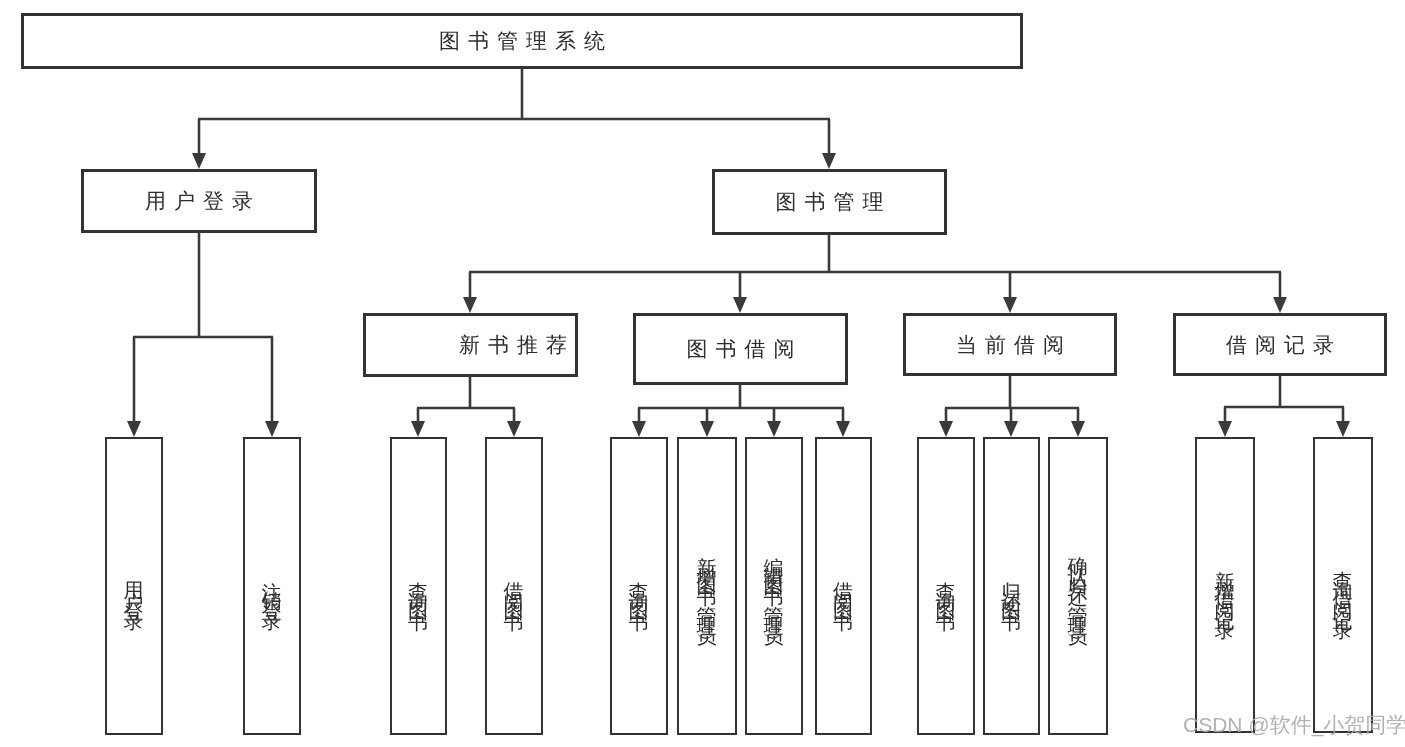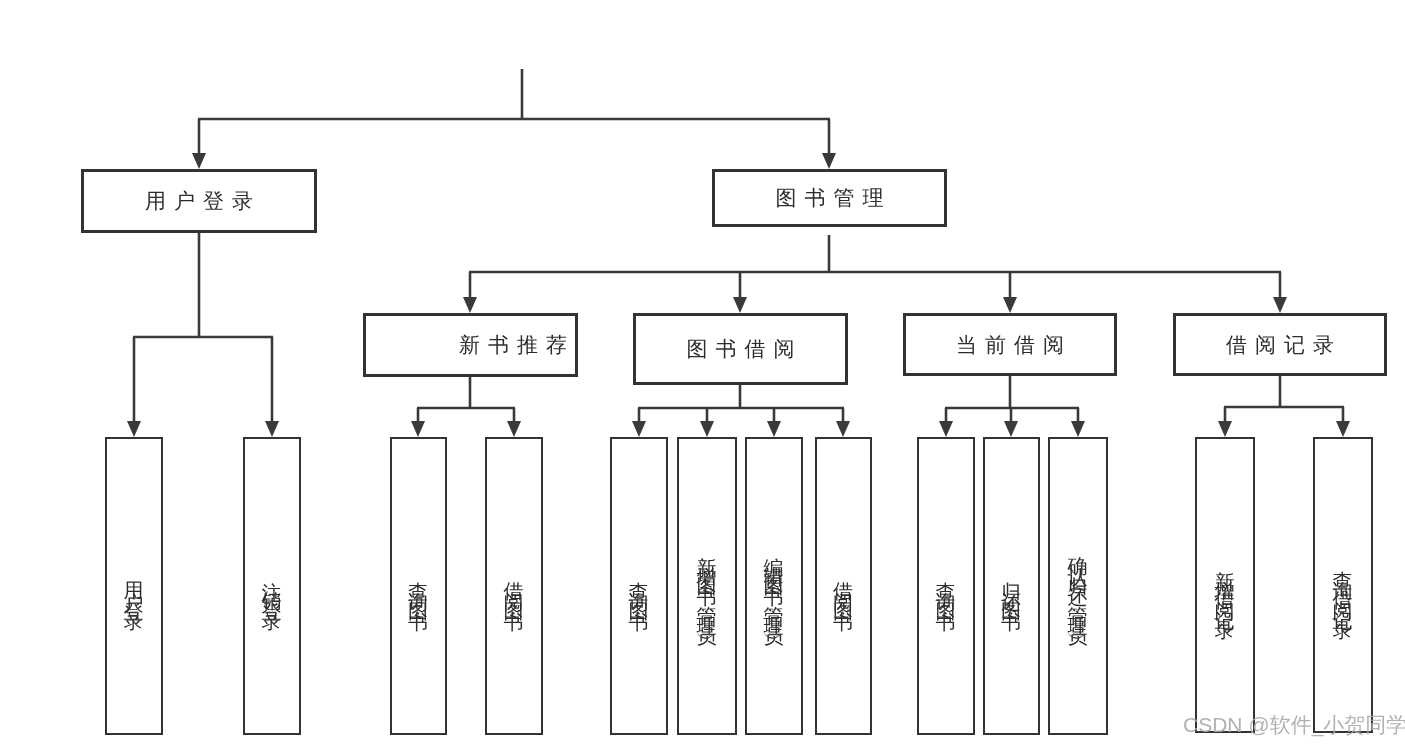--- a/index.html
+++ b/index.html
@@ -143,25 +143,28 @@
     <g>
       <line x1="1280" y1="376" x2="1280" y2="407"></line>
       <line x1="1224" y1="407" x2="1344" y2="407"></line>
       <line x1="1225" y1="407" x2="1225" y2="425"></line>
       <polygon points="1218,421 1232,421 1225,437"></polygon>
       <line x1="1343" y1="407" x2="1343" y2="425"></line>
       <polygon points="1336,421 1350,421 1343,437"></polygon>
     </g>
   </svg>
 
+  <div class="node" style="left:21px; top:13px; width:1002px; height:56px;">
+    <span class="hlabel">图书管理系统</span>
+  </div>
 
   <div class="node" style="left:81px; top:169px; width:236px; height:64px;">
     <span class="hlabel">用户登录</span>
   </div>
-  <div class="node" style="left:712px; top:169px; width:235px; height:58px;">
+  <div class="node" style="left:712px; top:169px; width:235px; height:66px;">
     <span class="hlabel">图书管理</span>
   </div>
 
   <div class="node" style="left:363px; top:313px; width:215px; height:64px;justify-content:flex-end;">
     <span class="hlabel">新书推荐</span>
   </div>
   <div class="node" style="left:633px; top:313px; width:215px; height:72px;">
     <span class="hlabel">图书借阅</span>
   </div>
   <div class="node" style="left:903px; top:313px; width:214px; height:63px;">

